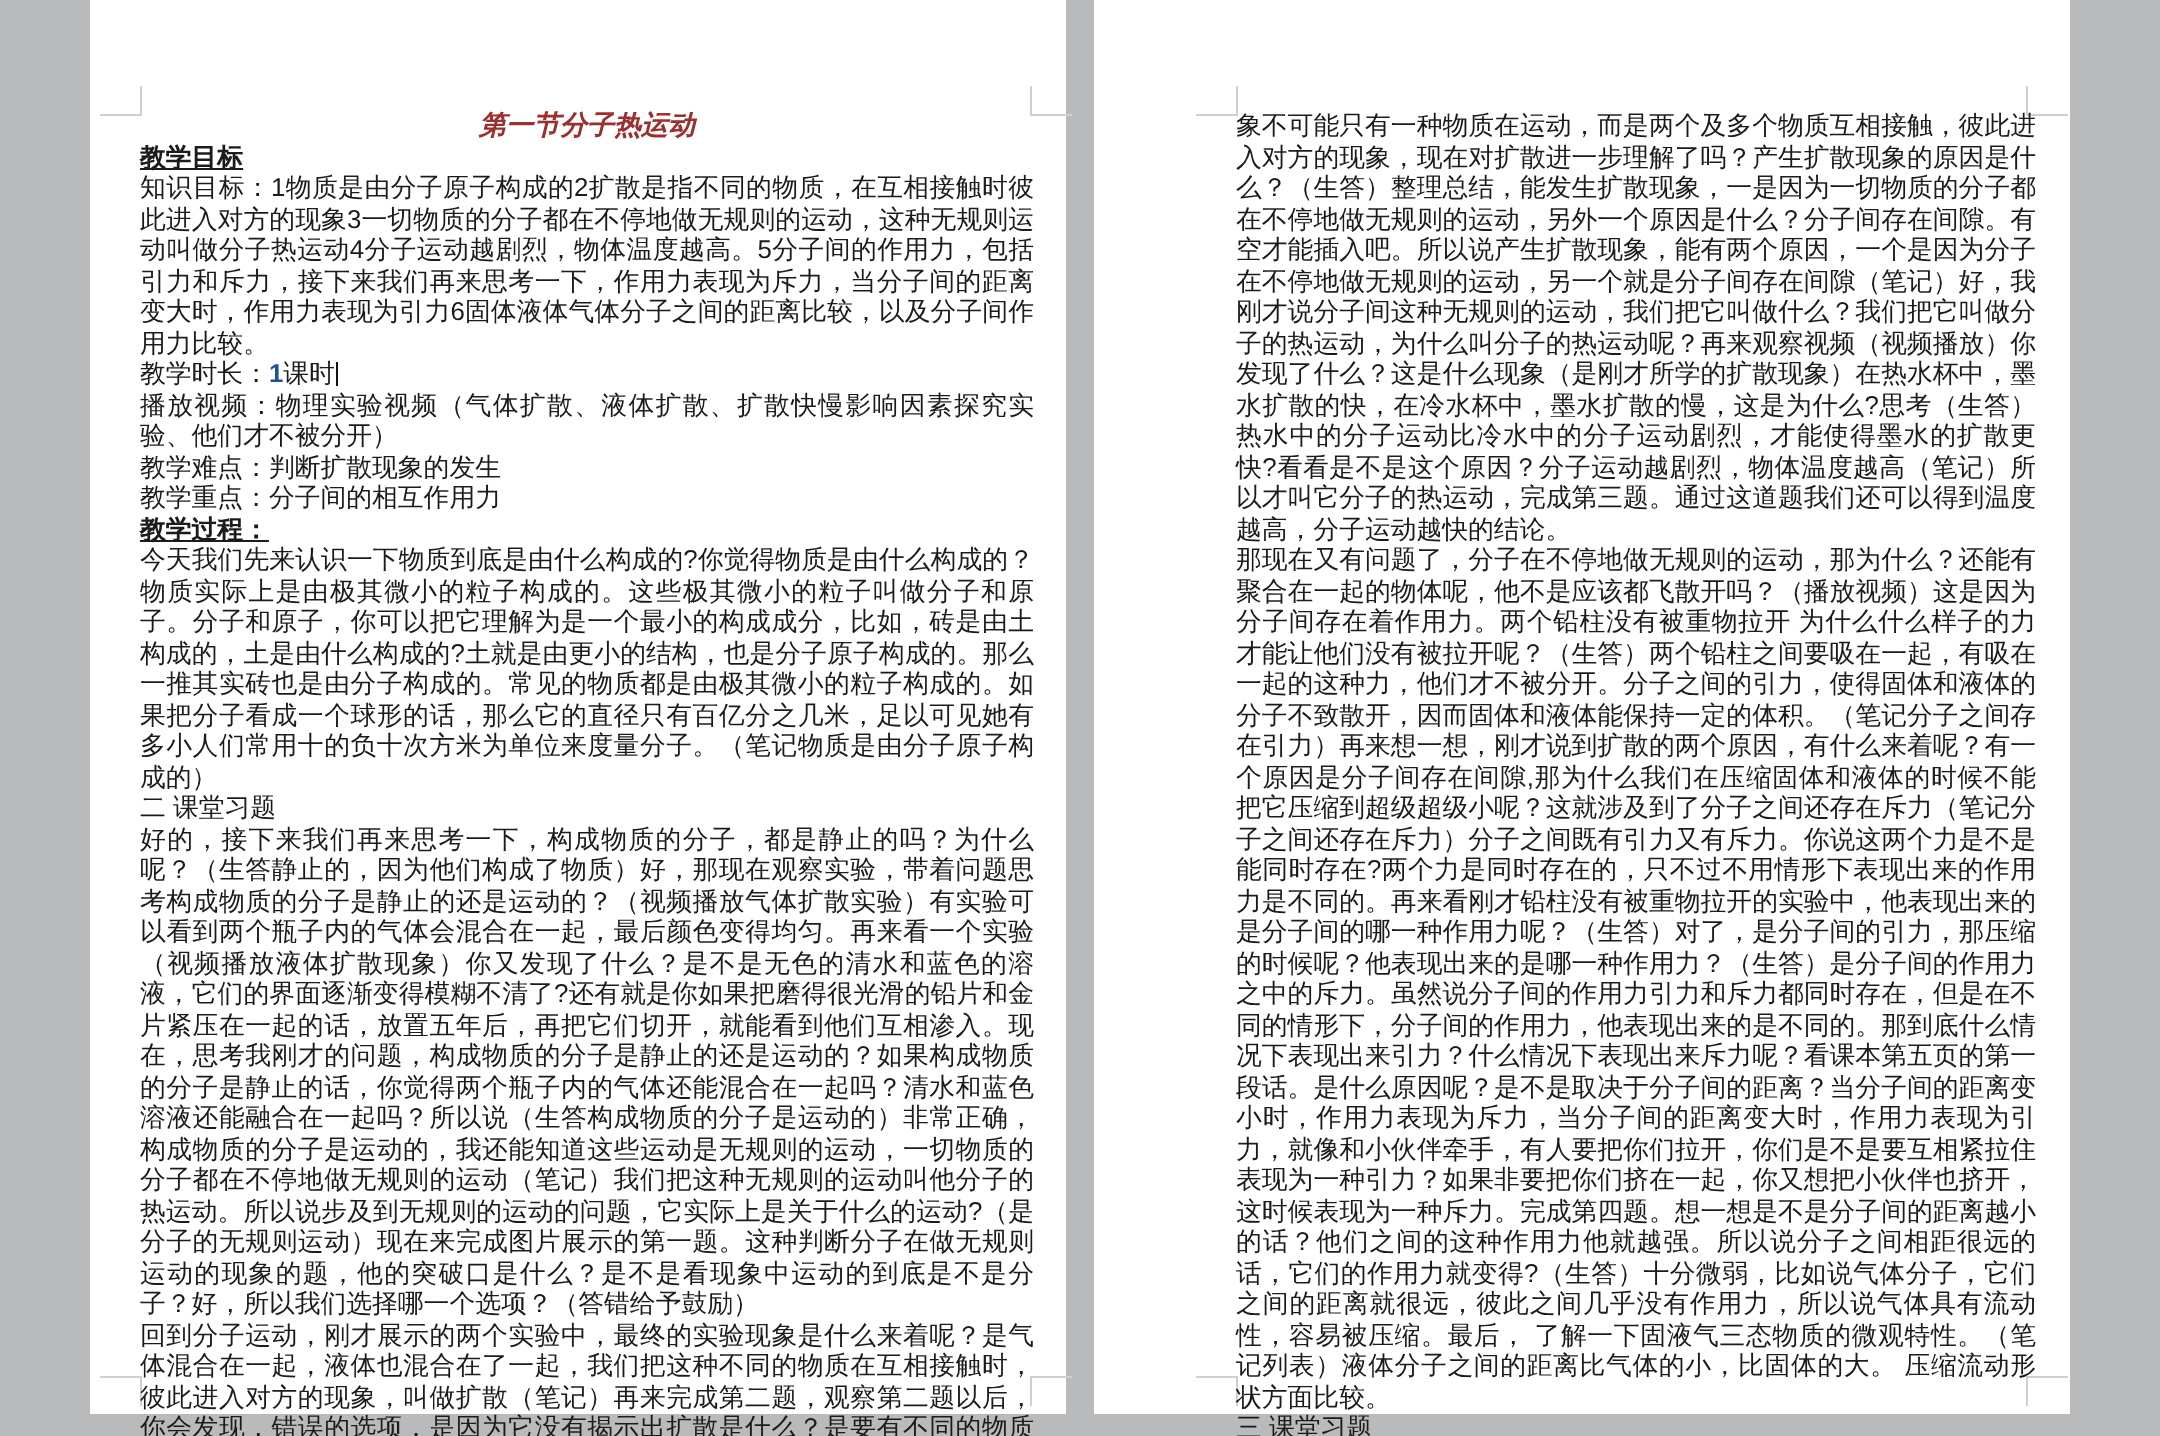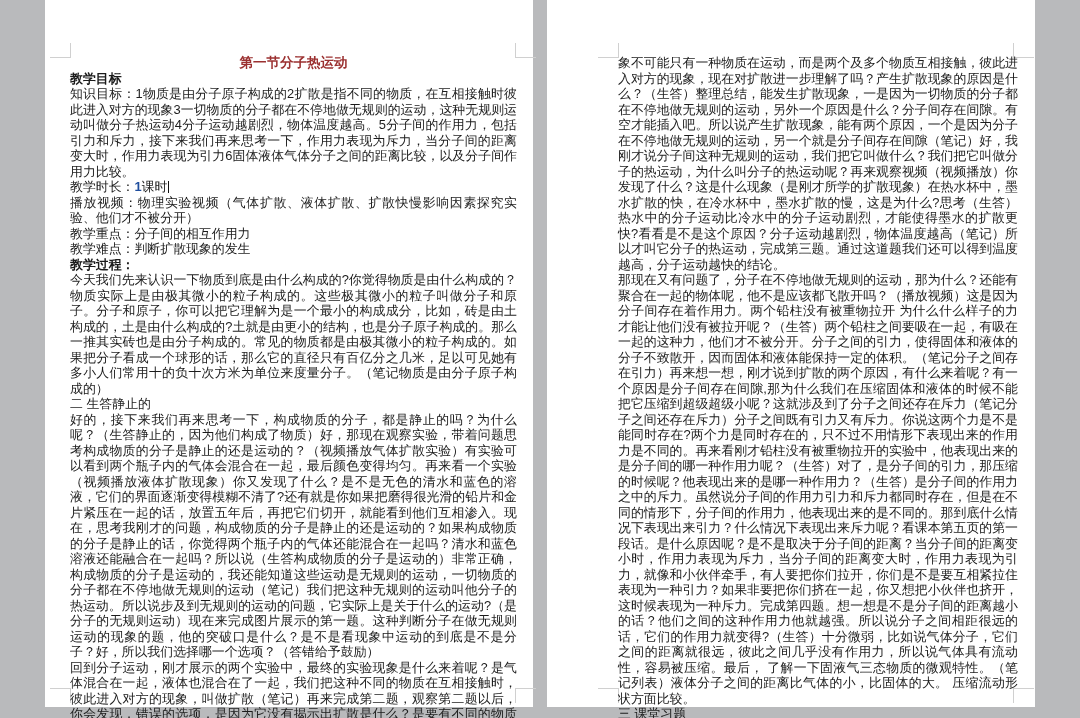--- a/index.html
+++ b/index.html
@@ -12,22 +12,22 @@
   .band-left{left:0;top:0;width:45px;height:707px;}
   .band-right{left:1035px;top:0;width:45px;height:707px;}
   .band-seam{left:533px;top:0;width:14px;height:707px;}
   .band-bottom{left:0;top:707px;width:1080px;height:11px;}
   .page{position:absolute;top:0;background:#ffffff;height:707px;}
   .page-left{left:45px;width:488px;}
   .page-right{left:547px;width:488px;}
   .text-col{position:absolute;top:55px;color:#1b1b1b;font-size:12.9px;line-height:15.5px;text-align:justify;}
   .col-1{left:70px;width:447px;}
   .col-2{left:618px;width:400px;}
-  .doc-title{text-align:center;font-weight:bold;color:#9b3030;font-size:13.5px;}
-  .h-bold{font-weight:bold;text-align:left;}
+  .doc-title{text-align:center;font-weight:bold;color:#9b3030;font-size:13.5px;font-style:italic;}
+  .h-bold{font-weight:bold;text-align:left;text-decoration:underline;}
   p{margin:0;padding:0;}
   .lbl{font-weight:normal;}
   .num-blue{color:#1f4e9e;font-weight:bold;}
   .cursor-bar{display:inline-block;width:1px;height:12px;background:#111;vertical-align:-2px;margin-left:1px;}
   
   .crop{position:absolute;width:20px;height:14px;border:0 solid #d0d0d0;}
   .crop.rb{border-right-width:1px;border-bottom-width:1px;}
   .crop.lb{border-left-width:1px;border-bottom-width:1px;}
   .crop.rt{border-right-width:1px;border-top-width:1px;}
   .crop.lt{border-left-width:1px;border-top-width:1px;}
@@ -52,25 +52,25 @@
 <div class="crop lb" style="left:1013px;top:43px;"></div>
 <div class="crop rt" style="left:598px;top:688px;"></div>
 <div class="crop lt" style="left:1013px;top:688px;"></div>
 
 <div class="text-col col-1">
   <p class="doc-title">第一节分子热运动</p>
   <p class="h-bold">教学目标</p>
   <p>知识目标：1物质是由分子原子构成的2扩散是指不同的物质，在互相接触时彼此进入对方的现象3一切物质的分子都在不停地做无规则的运动，这种无规则运动叫做分子热运动4分子运动越剧烈，物体温度越高。5分子间的作用力，包括引力和斥力，接下来我们再来思考一下，作用力表现为斥力，当分子间的距离变大时，作用力表现为引力6固体液体气体分子之间的距离比较，以及分子间作用力比较。</p>
   <p><span class="lbl">教学时长：</span><span class="num-blue">1</span><span class="lbl">课时</span><span class="cursor-bar"></span></p>
   <p><span class="lbl">播放视频：</span><span>物理实验视频（气体扩散、液体扩散、扩散快慢影响因素探究实验、他们才不被分开）</span></p>
+  <p><span class="lbl">教学难点：</span><span>判断扩散现象的发生</span></p>
   <p><span class="lbl">教学重点：</span><span>分子间的相互作用力</span></p>
-  <p><span class="lbl">教学难点：</span><span>判断扩散现象的发生</span></p>
   <p class="h-bold">教学过程：</p>
   <p>今天我们先来认识一下物质到底是由什么构成的?你觉得物质是由什么构成的？物质实际上是由极其微小的粒子构成的。这些极其微小的粒子叫做分子和原子。分子和原子，你可以把它理解为是一个最小的构成成分，比如，砖是由土构成的，土是由什么构成的?土就是由更小的结构，也是分子原子构成的。那么一推其实砖也是由分子构成的。常见的物质都是由极其微小的粒子构成的。如果把分子看成一个球形的话，那么它的直径只有百亿分之几米，足以可见她有多小人们常用十的负十次方米为单位来度量分子。（笔记物质是由分子原子构成的）</p>
-  <p>二  生答静止的</p>
+  <p>二  课堂习题</p>
   <p>好的，接下来我们再来思考一下，构成物质的分子，都是静止的吗？为什么呢？（生答静止的，因为他们构成了物质）好，那现在观察实验，带着问题思考构成物质的分子是静止的还是运动的？（视频播放气体扩散实验）有实验可以看到两个瓶子内的气体会混合在一起，最后颜色变得均匀。再来看一个实验（视频播放液体扩散现象）你又发现了什么？是不是无色的清水和蓝色的溶液，它们的界面逐渐变得模糊不清了?还有就是你如果把磨得很光滑的铅片和金片紧压在一起的话，放置五年后，再把它们切开，就能看到他们互相渗入。现在，思考我刚才的问题，构成物质的分子是静止的还是运动的？如果构成物质的分子是静止的话，你觉得两个瓶子内的气体还能混合在一起吗？清水和蓝色溶液还能融合在一起吗？所以说（生答构成物质的分子是运动的）非常正确，构成物质的分子是运动的，我还能知道这些运动是无规则的运动，一切物质的分子都在不停地做无规则的运动（笔记）我们把这种无规则的运动叫他分子的热运动。所以说步及到无规则的运动的问题，它实际上是关于什么的运动?（是分子的无规则运动）现在来完成图片展示的第一题。这种判断分子在做无规则运动的现象的题，他的突破口是什么？是不是看现象中运动的到底是不是分子？好，所以我们选择哪一个选项？（答错给予鼓励）</p>
   <p>回到分子运动，刚才展示的两个实验中，最终的实验现象是什么来着呢？是气体混合在一起，液体也混合在了一起，我们把这种不同的物质在互相接触时，彼此进入对方的现象，叫做扩散（笔记）再来完成第二题，观察第二题以后，你会发现，错误的选项，是因为它没有揭示出扩散是什么？是要有不同的物质才扩散现</p>
 </div>
 
 <div class="text-col col-2">
   <p>象不可能只有一种物质在运动，而是两个及多个物质互相接触，彼此进入对方的现象，现在对扩散进一步理解了吗？产生扩散现象的原因是什么？（生答）整理总结，能发生扩散现象，一是因为一切物质的分子都在不停地做无规则的运动，另外一个原因是什么？分子间存在间隙。有空才能插入吧。所以说产生扩散现象，能有两个原因，一个是因为分子在不停地做无规则的运动，另一个就是分子间存在间隙（笔记）好，我刚才说分子间这种无规则的运动，我们把它叫做什么？我们把它叫做分子的热运动，为什么叫分子的热运动呢？再来观察视频（视频播放）你发现了什么？这是什么现象（是刚才所学的扩散现象）在热水杯中，墨水扩散的快，在冷水杯中，墨水扩散的慢，这是为什么?思考（生答）热水中的分子运动比冷水中的分子运动剧烈，才能使得墨水的扩散更快?看看是不是这个原因？分子运动越剧烈，物体温度越高（笔记）所以才叫它分子的热运动，完成第三题。通过这道题我们还可以得到温度越高，分子运动越快的结论。</p>
   <p>那现在又有问题了，分子在不停地做无规则的运动，那为什么？还能有聚合在一起的物体呢，他不是应该都飞散开吗？（播放视频）这是因为分子间存在着作用力。两个铅柱没有被重物拉开 为什么什么样子的力 才能让他们没有被拉开呢？（生答）两个铅柱之间要吸在一起，有吸在一起的这种力，他们才不被分开。分子之间的引力，使得固体和液体的分子不致散开，因而固体和液体能保持一定的体积。（笔记分子之间存在引力）再来想一想，刚才说到扩散的两个原因，有什么来着呢？有一个原因是分子间存在间隙,那为什么我们在压缩固体和液体的时候不能把它压缩到超级超级小呢？这就涉及到了分子之间还存在斥力（笔记分子之间还存在斥力）分子之间既有引力又有斥力。你说这两个力是不是能同时存在?两个力是同时存在的，只不过不用情形下表现出来的作用力是不同的。再来看刚才铅柱没有被重物拉开的实验中，他表现出来的是分子间的哪一种作用力呢？（生答）对了，是分子间的引力，那压缩的时候呢？他表现出来的是哪一种作用力？（生答）是分子间的作用力之中的斥力。虽然说分子间的作用力引力和斥力都同时存在，但是在不同的情形下，分子间的作用力，他表现出来的是不同的。那到底什么情况下表现出来引力？什么情况下表现出来斥力呢？看课本第五页的第一段话。是什么原因呢？是不是取决于分子间的距离？当分子间的距离变小时，作用力表现为斥力，当分子间的距离变大时，作用力表现为引力，就像和小伙伴牵手，有人要把你们拉开，你们是不是要互相紧拉住表现为一种引力？如果非要把你们挤在一起，你又想把小伙伴也挤开，这时候表现为一种斥力。完成第四题。想一想是不是分子间的距离越小的话？他们之间的这种作用力他就越强。所以说分子之间相距很远的话，它们的作用力就变得?（生答）十分微弱，比如说气体分子，它们之间的距离就很远，彼此之间几乎没有作用力，所以说气体具有流动性，容易被压缩。最后， 了解一下固液气三态物质的微观特性。（笔记列表）液体分子之间的距离比气体的小，比固体的大。 压缩流动形状方面比较。</p>
   <p>三  课堂习题</p>
 </div>
 

